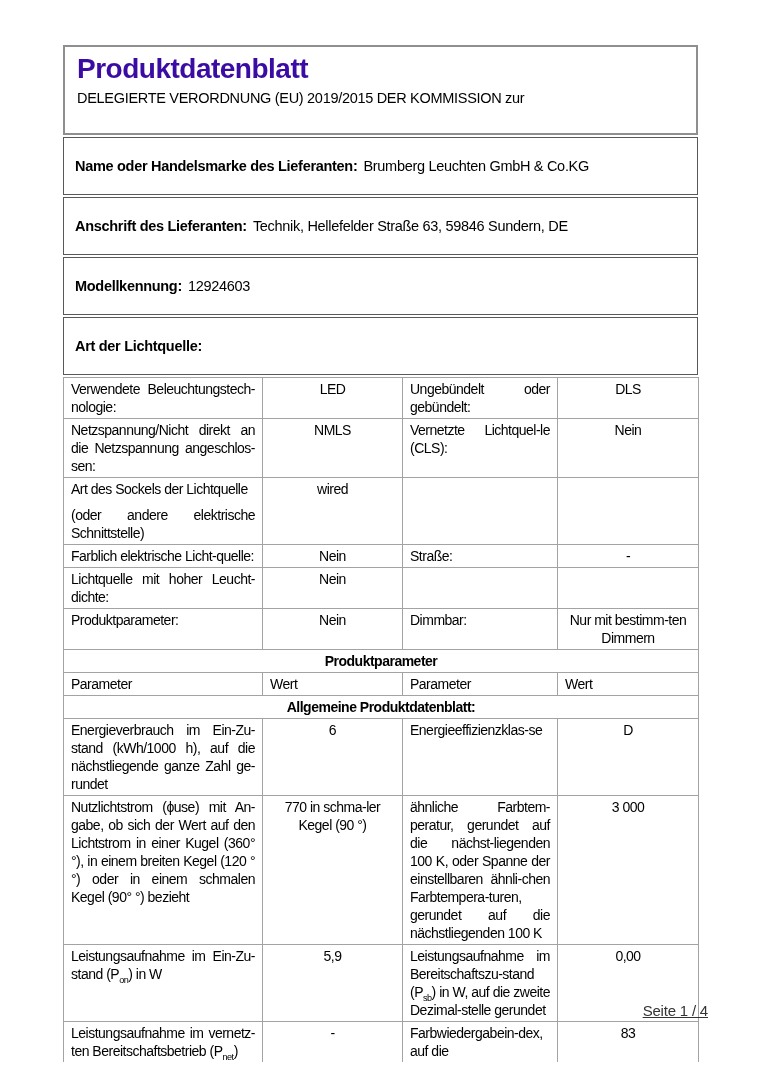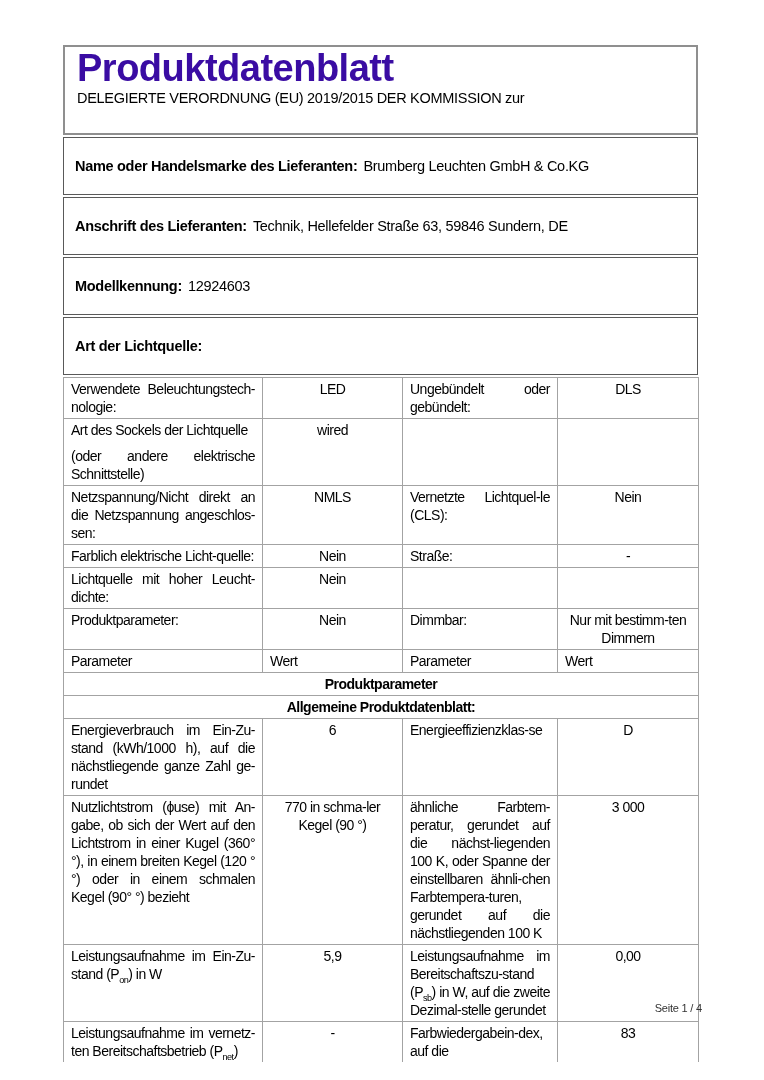--- a/index.html
+++ b/index.html
@@ -22,21 +22,21 @@
     width: 635px;
   }
   
   .title-box {
     border: 2px solid #8f8f8f;
     padding: 5px 12px 6px 12px;
     box-sizing: border-box;
     height: 90px;
   }
   .doc-title {
-    font-size: 38px;
+    font-size: 28px;
     font-weight: bold;
     letter-spacing: -0.5px;
     color: #3A0CA3;
     line-height: 33px;
     margin-bottom: 4px;
   }
   .doc-subtitle div {
     font-size: 14.5px;
     letter-spacing: -0.3px;
     line-height: 19px;
@@ -78,24 +78,25 @@
     font-weight: bold;
     padding: 1px 4px;
   }
   .para-gap { margin-top: 8px; }
   tr.cut-row td { border-bottom: none; }
   sub { font-size: 0.65em; line-height: 0; }
   
   .footer {
     position: absolute;
     top: 1002px;
-    right: 62px;
-    font-size: 11px;
+    right: 56px;
+    font-size: 15px;
     letter-spacing: -0.2px;
     color: #333333;
+    text-decoration: underline;
   }
 </style>
 </head>
 <body>
 
 <div class="sheet">
 
   <div class="title-box">
     <div class="doc-title">Produktdatenblatt</div>
     <div class="doc-subtitle">
@@ -124,61 +125,61 @@
         <col style="width:141px">
     </colgroup>
     <tbody>
       <tr>
         <td class="p">Verwendete Beleuchtungstech-nologie:</td>
         <td class="v">LED</td>
         <td class="p">Ungebündelt oder gebündelt:</td>
         <td class="v">DLS</td>
       </tr>
       <tr>
+        <td class="p">Netzspannung/Nicht direkt an die Netzspannung angeschlos-sen:</td>
+        <td class="v">NMLS</td>
+        <td class="p">Vernetzte Lichtquel-le (CLS):</td>
+        <td class="v">Nein</td>
+      </tr>
+      <tr>
         <td class="p">
           <div>Art des Sockels der Lichtquelle</div>
           <div class="para-gap">(oder andere elektrische Schnittstelle)</div>
         </td>
         <td class="v">wired</td>
         <td class="p"></td>
         <td class="v"></td>
       </tr>
       <tr>
-        <td class="p">Netzspannung/Nicht direkt an die Netzspannung angeschlos-sen:</td>
-        <td class="v">NMLS</td>
-        <td class="p">Vernetzte Lichtquel-le (CLS):</td>
-        <td class="v">Nein</td>
-      </tr>
-      <tr>
         <td class="p">Farblich elektrische Licht-quelle:</td>
         <td class="v">Nein</td>
         <td class="p">Straße:</td>
         <td class="v">-</td>
       </tr>
       <tr>
         <td class="p">Lichtquelle mit hoher Leucht-dichte:</td>
         <td class="v">Nein</td>
         <td class="p"></td>
         <td class="v"></td>
       </tr>
       <tr>
         <td class="p">Produktparameter:</td>
         <td class="v">Nein</td>
         <td class="p">Dimmbar:</td>
         <td class="v">Nur mit bestimm-ten Dimmern</td>
       </tr>
 
+      <tr>
+        <td class="span-head" colspan="4">Produktparameter</td>
+      </tr>
       <tr>
         <td class="ch">Parameter</td>
         <td class="ch">Wert</td>
         <td class="ch">Parameter</td>
         <td class="ch">Wert</td>
-      </tr>
-      <tr>
-        <td class="span-head" colspan="4">Produktparameter</td>
       </tr>
       <tr>
         <td class="span-head" colspan="4">Allgemeine Produktdatenblatt:</td>
       </tr>
 
       <tr>
         <td class="p">Energieverbrauch im Ein-Zu-stand (kWh/1000 h), auf die nächstliegende ganze Zahl ge-rundet</td>
         <td class="v">6</td>
         <td class="p">Energieeffizienzklas-se</td>
         <td class="v">D</td>

